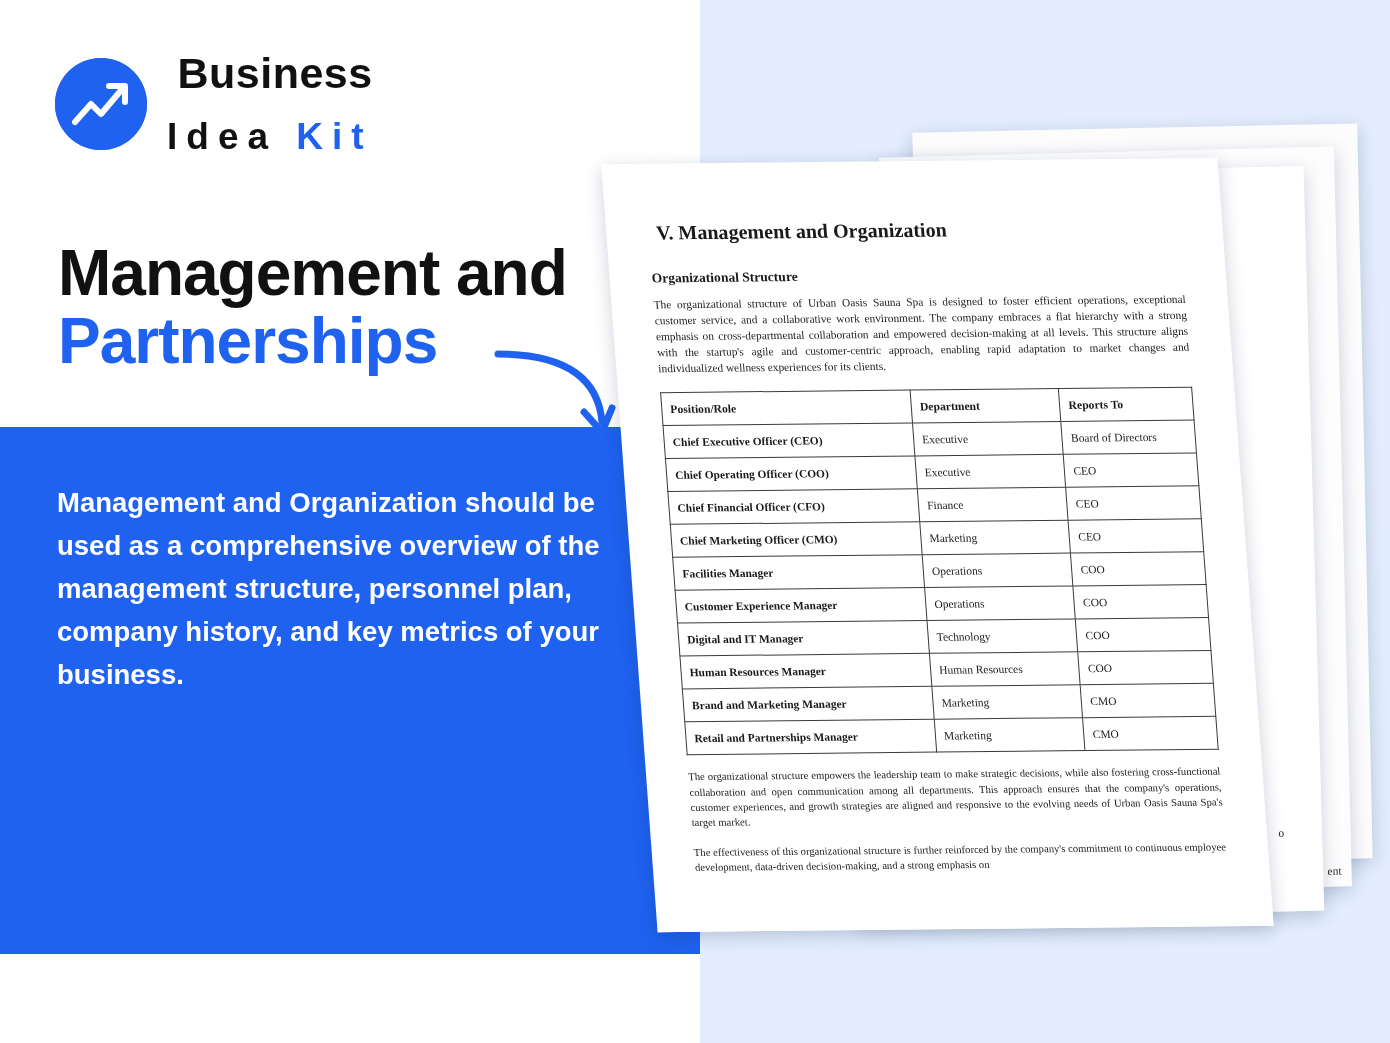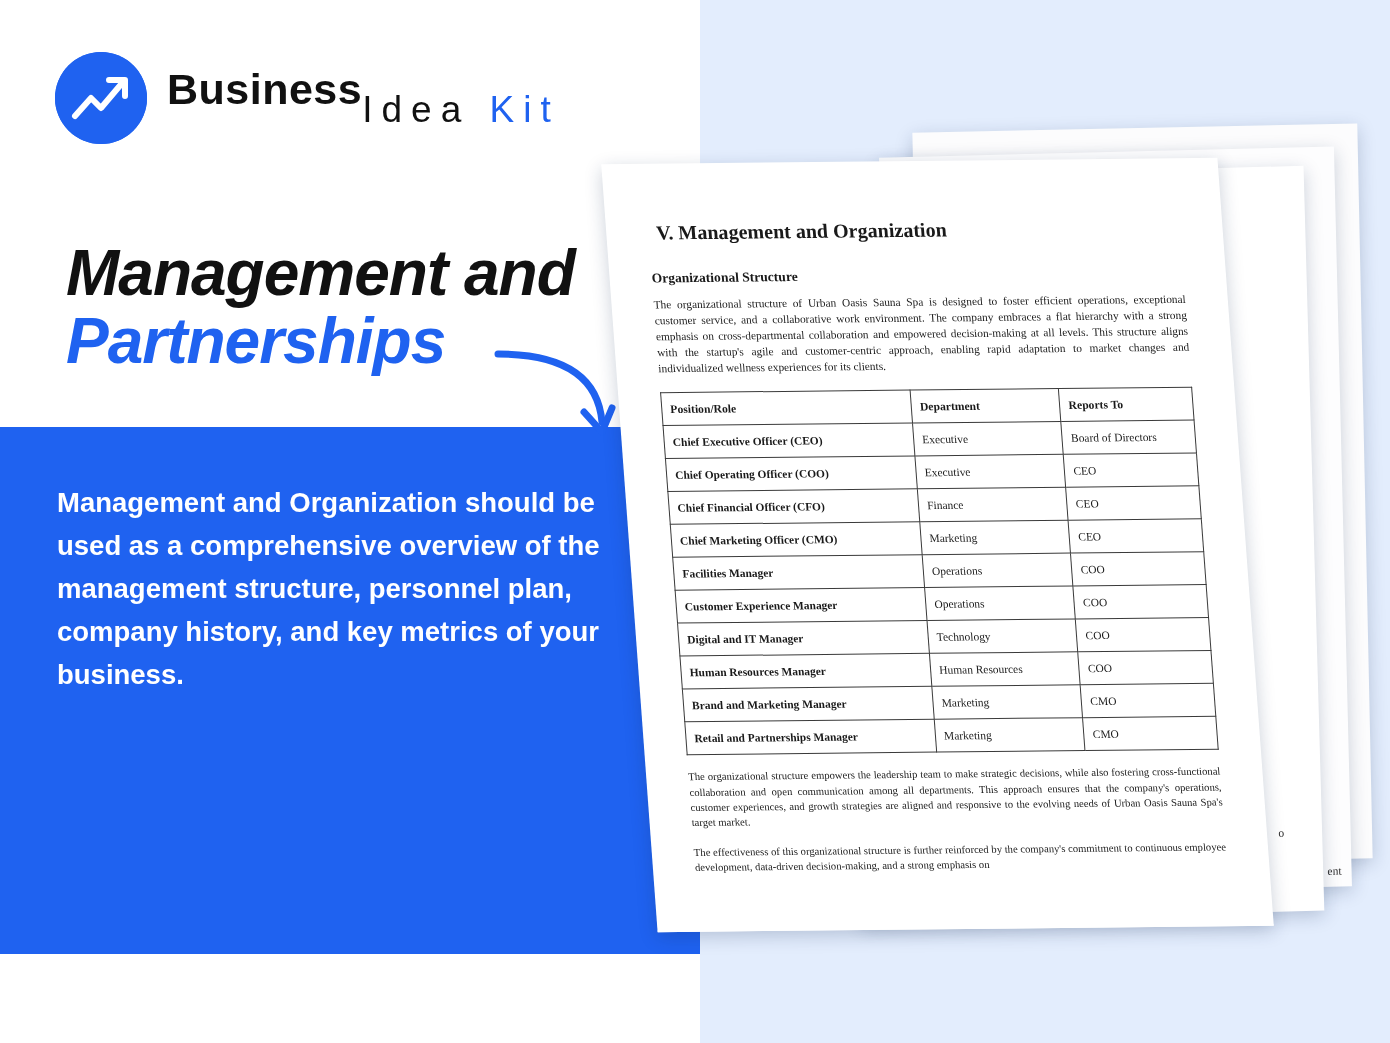--- a/index.html
+++ b/index.html
@@ -59,51 +59,51 @@
     width: 92px;
     height: 92px;
     border-radius: 50%;
     background: #1f62f0;
     position: relative;
     flex: none;
   }
   .logo-mark svg { position: absolute; left: 0; top: 0; }
   .logo-text {
     display: flex;
-    flex-direction: row;
+    flex-direction: column;
     line-height: 1;
+    align-items: flex-end;
   }
   .logo-line1 {
     font-size: 43px;
     font-weight: bold;
     letter-spacing: 0.5px;
     color: #111111;
     position: relative;
   }
   .logo-line2 {
     font-size: 37px;
-    font-weight: normal;
+    font-weight: bold;
     letter-spacing: 9px;
     color: #111111;
     margin-top: 23px;
   }
   .logo-line2 .kit { color: #1f62f0; }
 
   
   .headline {
     position: absolute;
-    left: 66px;
+    left: 58px;
     top: 240px;
     width: 640px;
     font-size: 64px;
     font-weight: bold;
     line-height: 1.06;
     letter-spacing: -1px;
     color: #111111;
-    font-style: italic;
   }
   .headline .hl-accent { color: #1f62f0; display: block; }
 
   
   .arrow-svg {
     position: absolute;
     left: 492px;
     top: 340px;
   }
 

